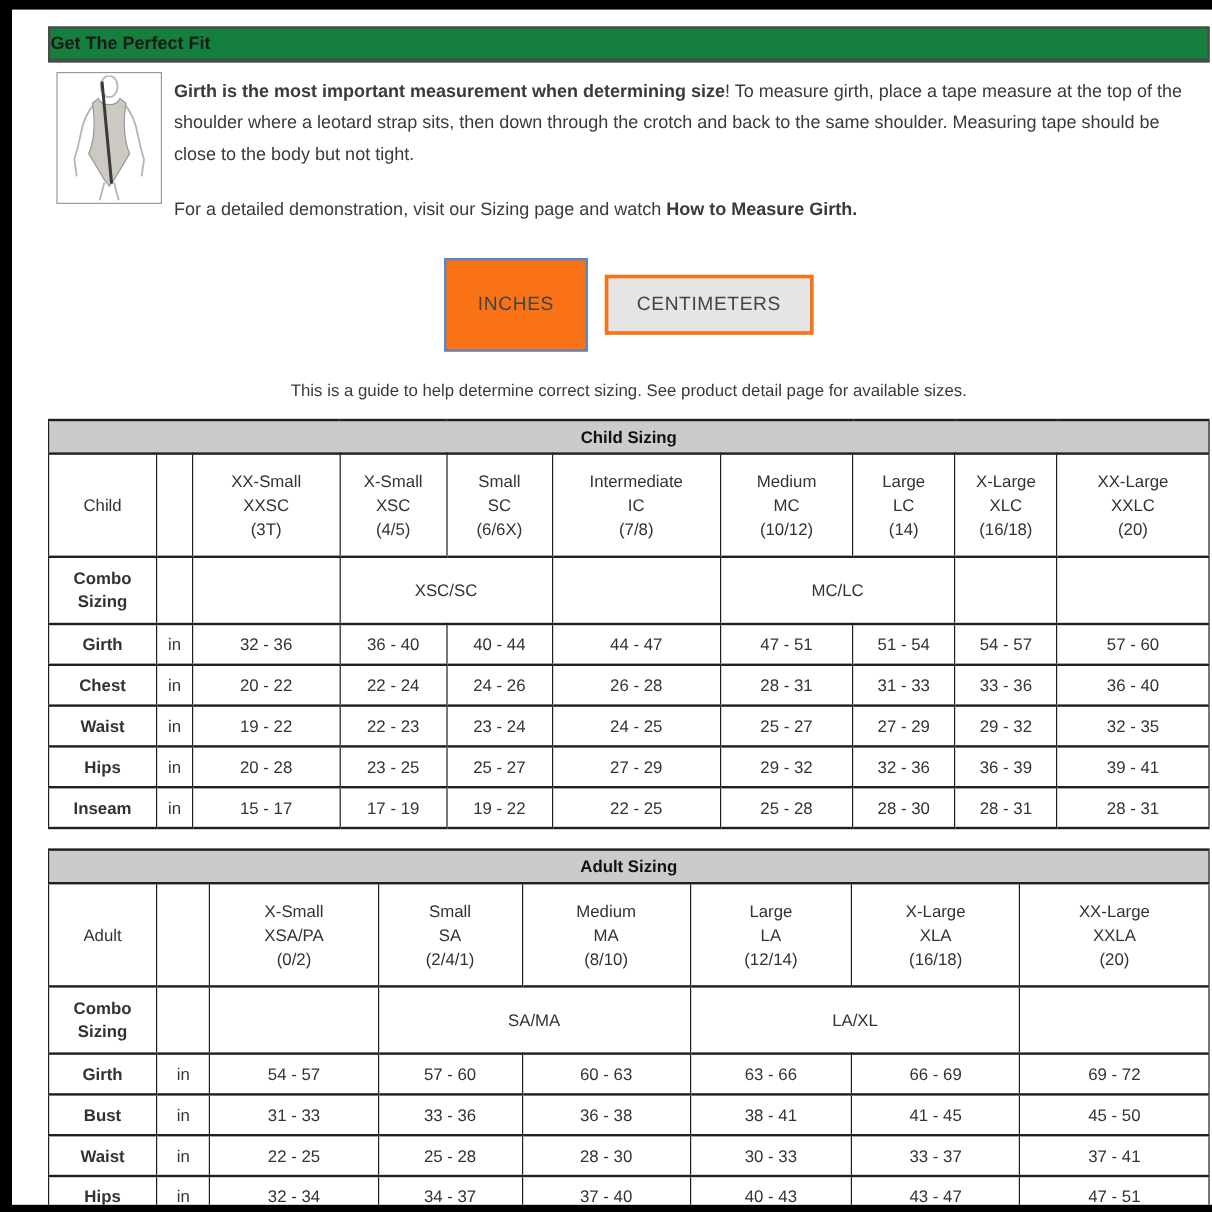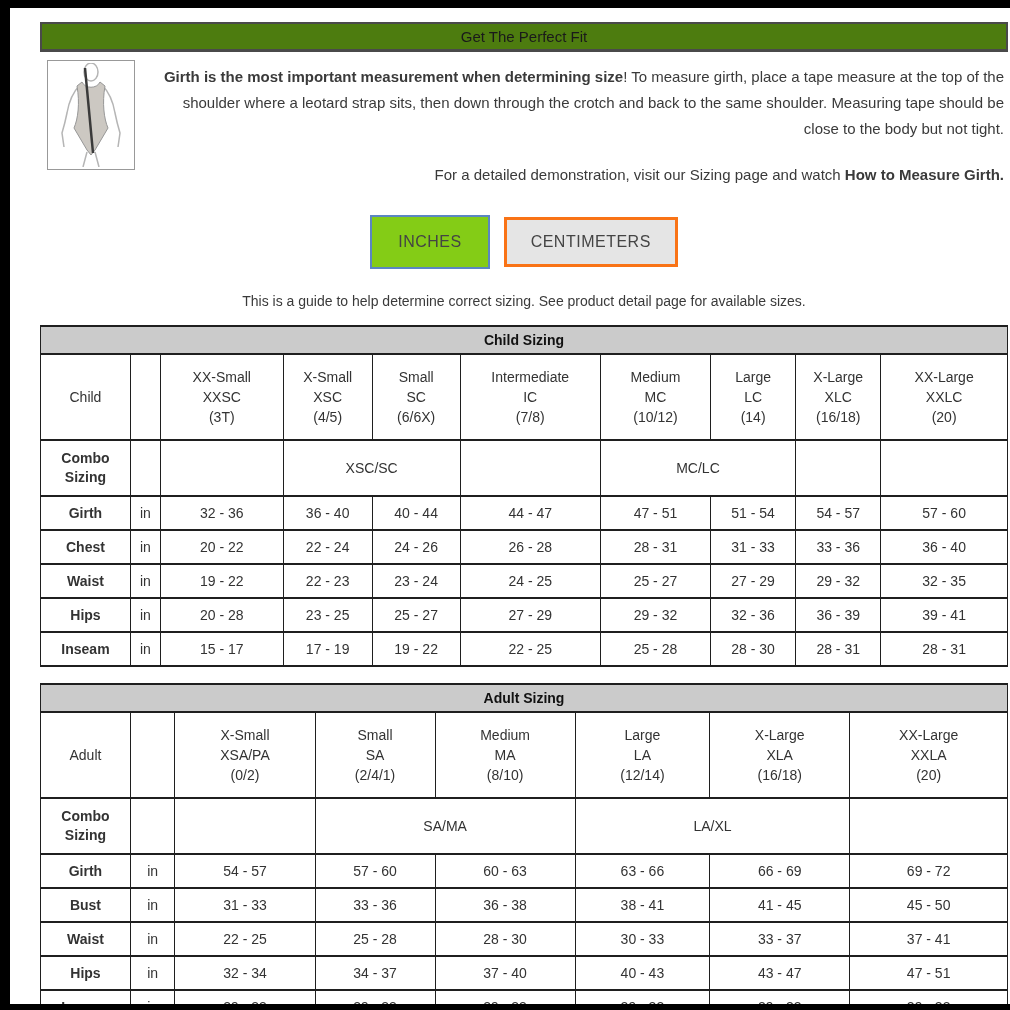--- a/index.html
+++ b/index.html
@@ -5,38 +5,38 @@
   * { box-sizing: border-box; }
   html,body { margin:0; padding:0; }
   body {
     width:1010px; height:1010px; position:relative; overflow:hidden;
     background:#000; font-family:"Liberation Sans", sans-serif; color:#333;
   }
   .page { position:absolute; left:10px; top:8px; right:0; bottom:6px; background:#fff; overflow:hidden; }
   .content { padding:14px 2px 0 30px; }
 
   .title-bar {
-    background:#4d7c0f; border:2px solid #4a4a4a; border-bottom-width:3px;
-    height:30px; line-height:25px; text-align:center;
-    font-weight:normal; font-size:15px; color:#1a1a1a;
+    background:#15803d; border:2px solid #4a4a4a; border-bottom-width:3px;
+    height:30px; line-height:25px; text-align:left;
+    font-weight:bold; font-size:15px; color:#1a1a1a;
   }
 
   .intro { display:flex; margin-top:8px; }
   .figure-box {
     width:88px; height:110px; border:1px solid #999; flex:none; margin-left:7px;
     display:flex; align-items:center; justify-content:center; background:#fff;
   }
-  .intro-text { flex:1; padding:4px 4px 0 10px; text-align:right; }
+  .intro-text { flex:1; padding:4px 4px 0 10px; text-align:left; }
   .intro-main { margin:0; font-size:15px; line-height:26px; color:#3a3a3a; }
   .demo-line { margin:24px 0 0 0; font-size:15px; color:#3a3a3a; }
 
   .unit-buttons { text-align:center; margin-top:32px; }
   .btn { display:inline-block; vertical-align:middle; font-size:16px; letter-spacing:0.5px;
          color:#444; cursor:pointer; font-family:"Liberation Sans", sans-serif; }
-  .btn-inches { background:#84cc16; border:2px solid #5b86c2; padding:16px 26px; }
+  .btn-inches { background:#f97316; border:2px solid #5b86c2; padding:28px 26px; }
   .btn-cm { background:#e5e5e5; border:3px solid #f97316; padding:13px 24px; margin-left:14px; }
 
   .note { text-align:center; font-size:14px; color:#3a3a3a; margin:24px 0 0 0; }
 
   table.sizing-table {
     width:100%; border-collapse:collapse; margin-top:16px;
     font-size:14px; color:#333; table-layout:fixed;
   }
   .sizing-table th, .sizing-table td {
     border:1px solid #1f1f1f; border-top-width:2px; border-bottom-width:2px;

